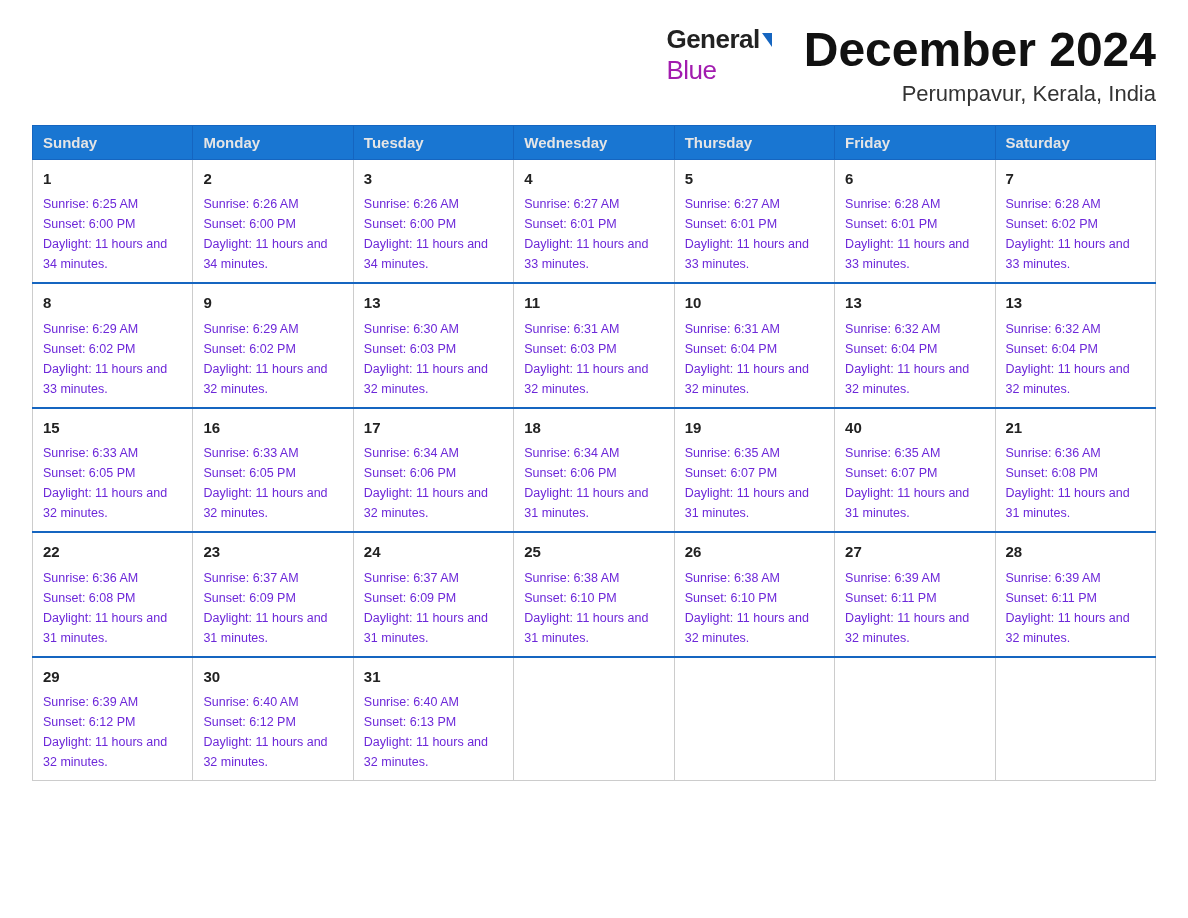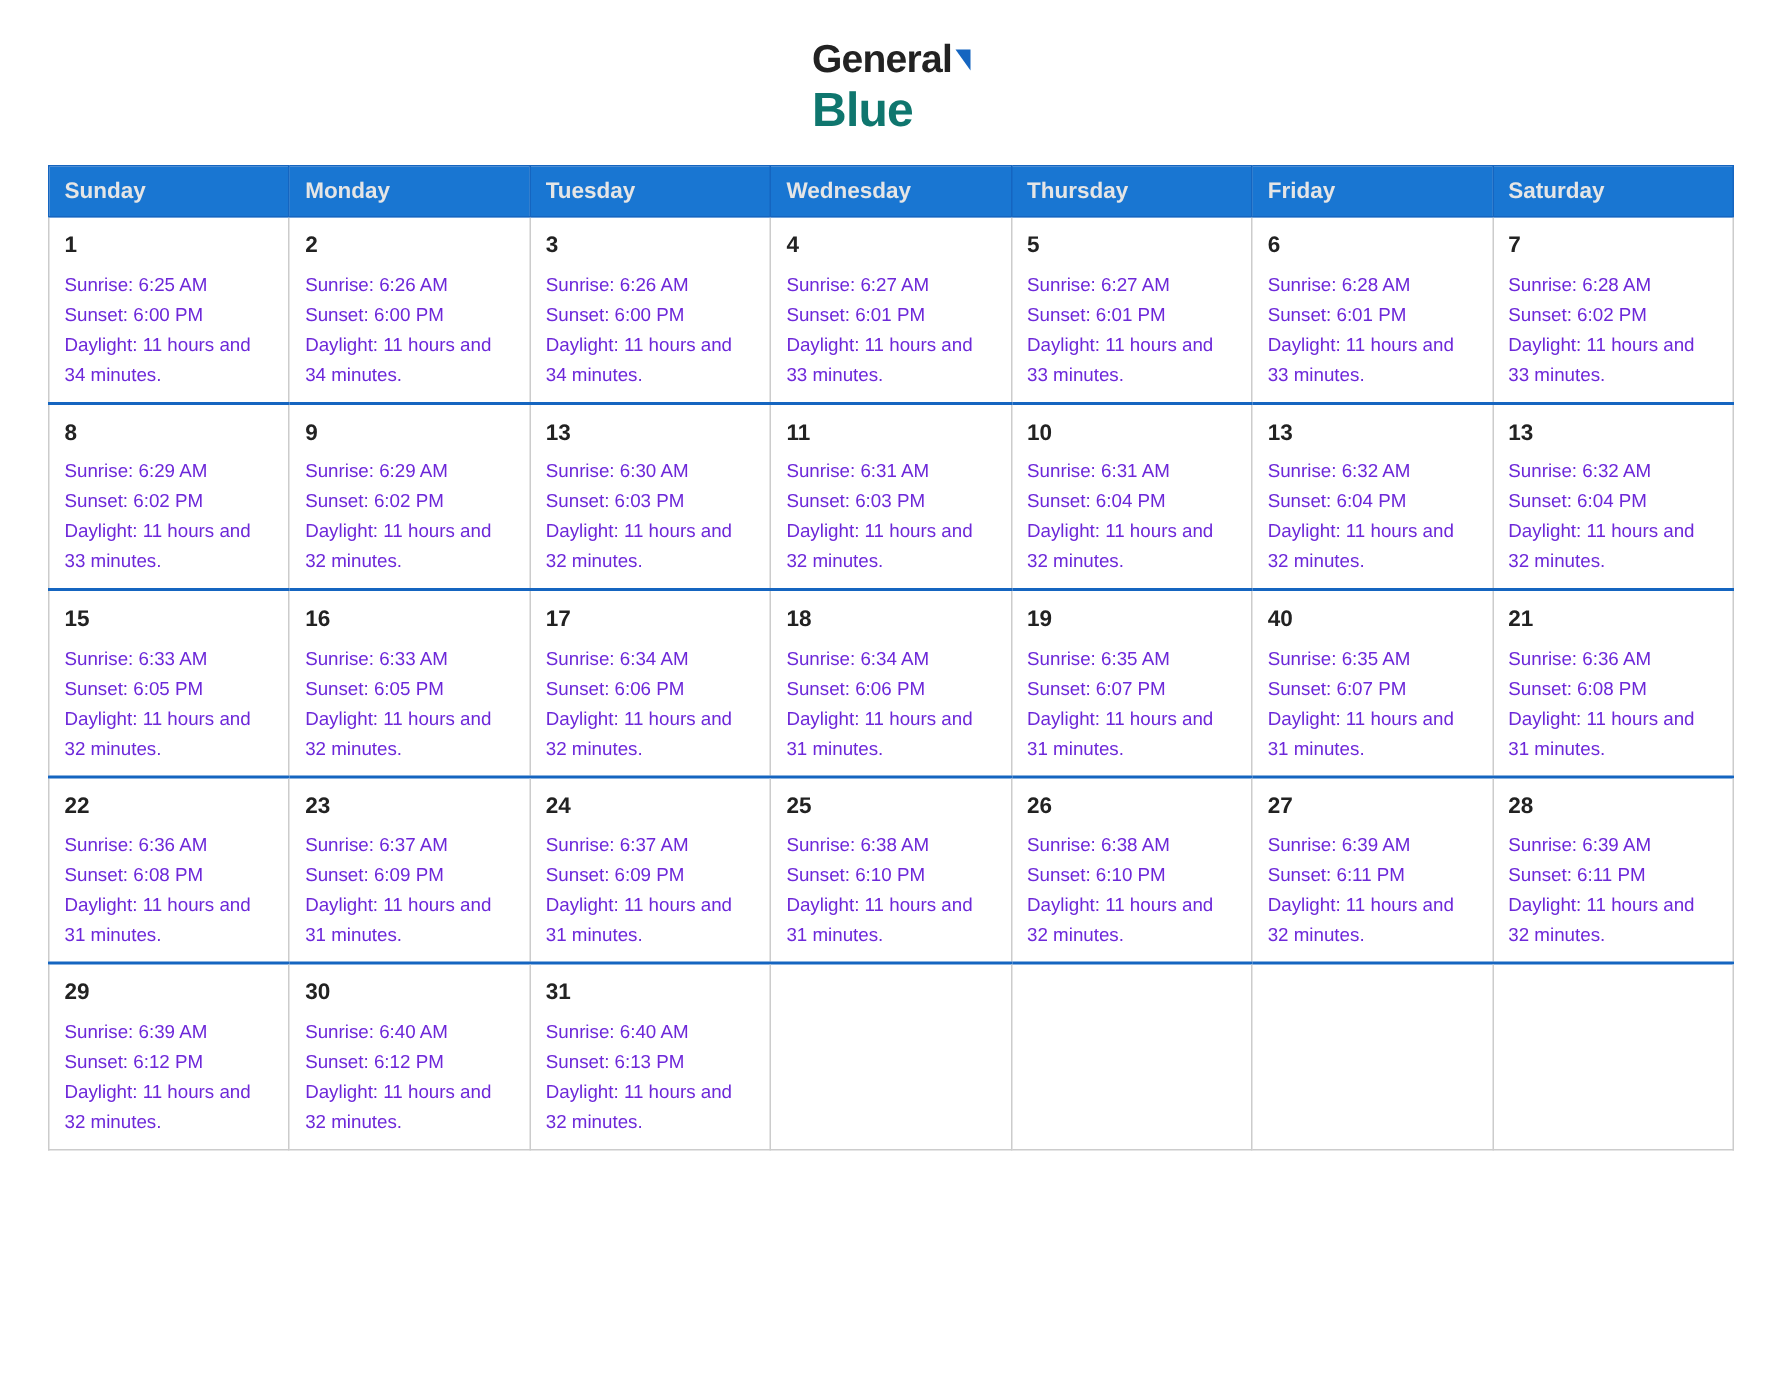--- a/index.html
+++ b/index.html
@@ -4,40 +4,40 @@
   <style>
     * { box-sizing: border-box; margin: 0; padding: 0; }
     body {
       font-family: Arial, sans-serif;
       background: #fff;
       padding: 24px 32px;
       color: #222;
     }
     .header {
       display: flex;
-      justify-content: center;
+      justify-content: flex-end;
       align-items: flex-start;
       margin-bottom: 18px;
       gap: 32px;
     }
     .logo {
       display: flex;
       flex-direction: column;
       align-items: flex-start;
     }
     .logo-general {
       font-size: 26px;
       font-weight: bold;
       color: #222;
       letter-spacing: -0.5px;
     }
     .logo-blue {
-      font-size: 32px;
-      font-weight: bold;
-      color: #0f766e;
+      font-size: 26px;
+      font-weight: normal;
+      color: #a21caf;
       letter-spacing: -0.5px;
     }
     .logo-arrow {
       display: inline-block;
       width: 0;
       height: 0;
       border-left: 10px solid transparent;
       border-top: 14px solid #1565c0;
       margin-left: 2px;
       vertical-align: middle;
@@ -112,20 +112,24 @@
 <div class="header">
   <div class="logo">
     <div class="logo-line1">
       <span class="logo-general">General</span>
       <span class="logo-arrow"></span>
     </div>
     <div class="logo-line2">
       <span class="logo-blue">Blue</span>
     </div>
   </div>
+  <div class="title-block">
+    <h1>December 2024</h1>
+    <div class="subtitle">Perumpavur, Kerala, India</div>
+  </div>
 </div>
 
 <table class="calendar-table">
   <thead>
     <tr>
     <th>Sunday</th>
         <th>Monday</th>
         <th>Tuesday</th>
         <th>Wednesday</th>
         <th>Thursday</th>

